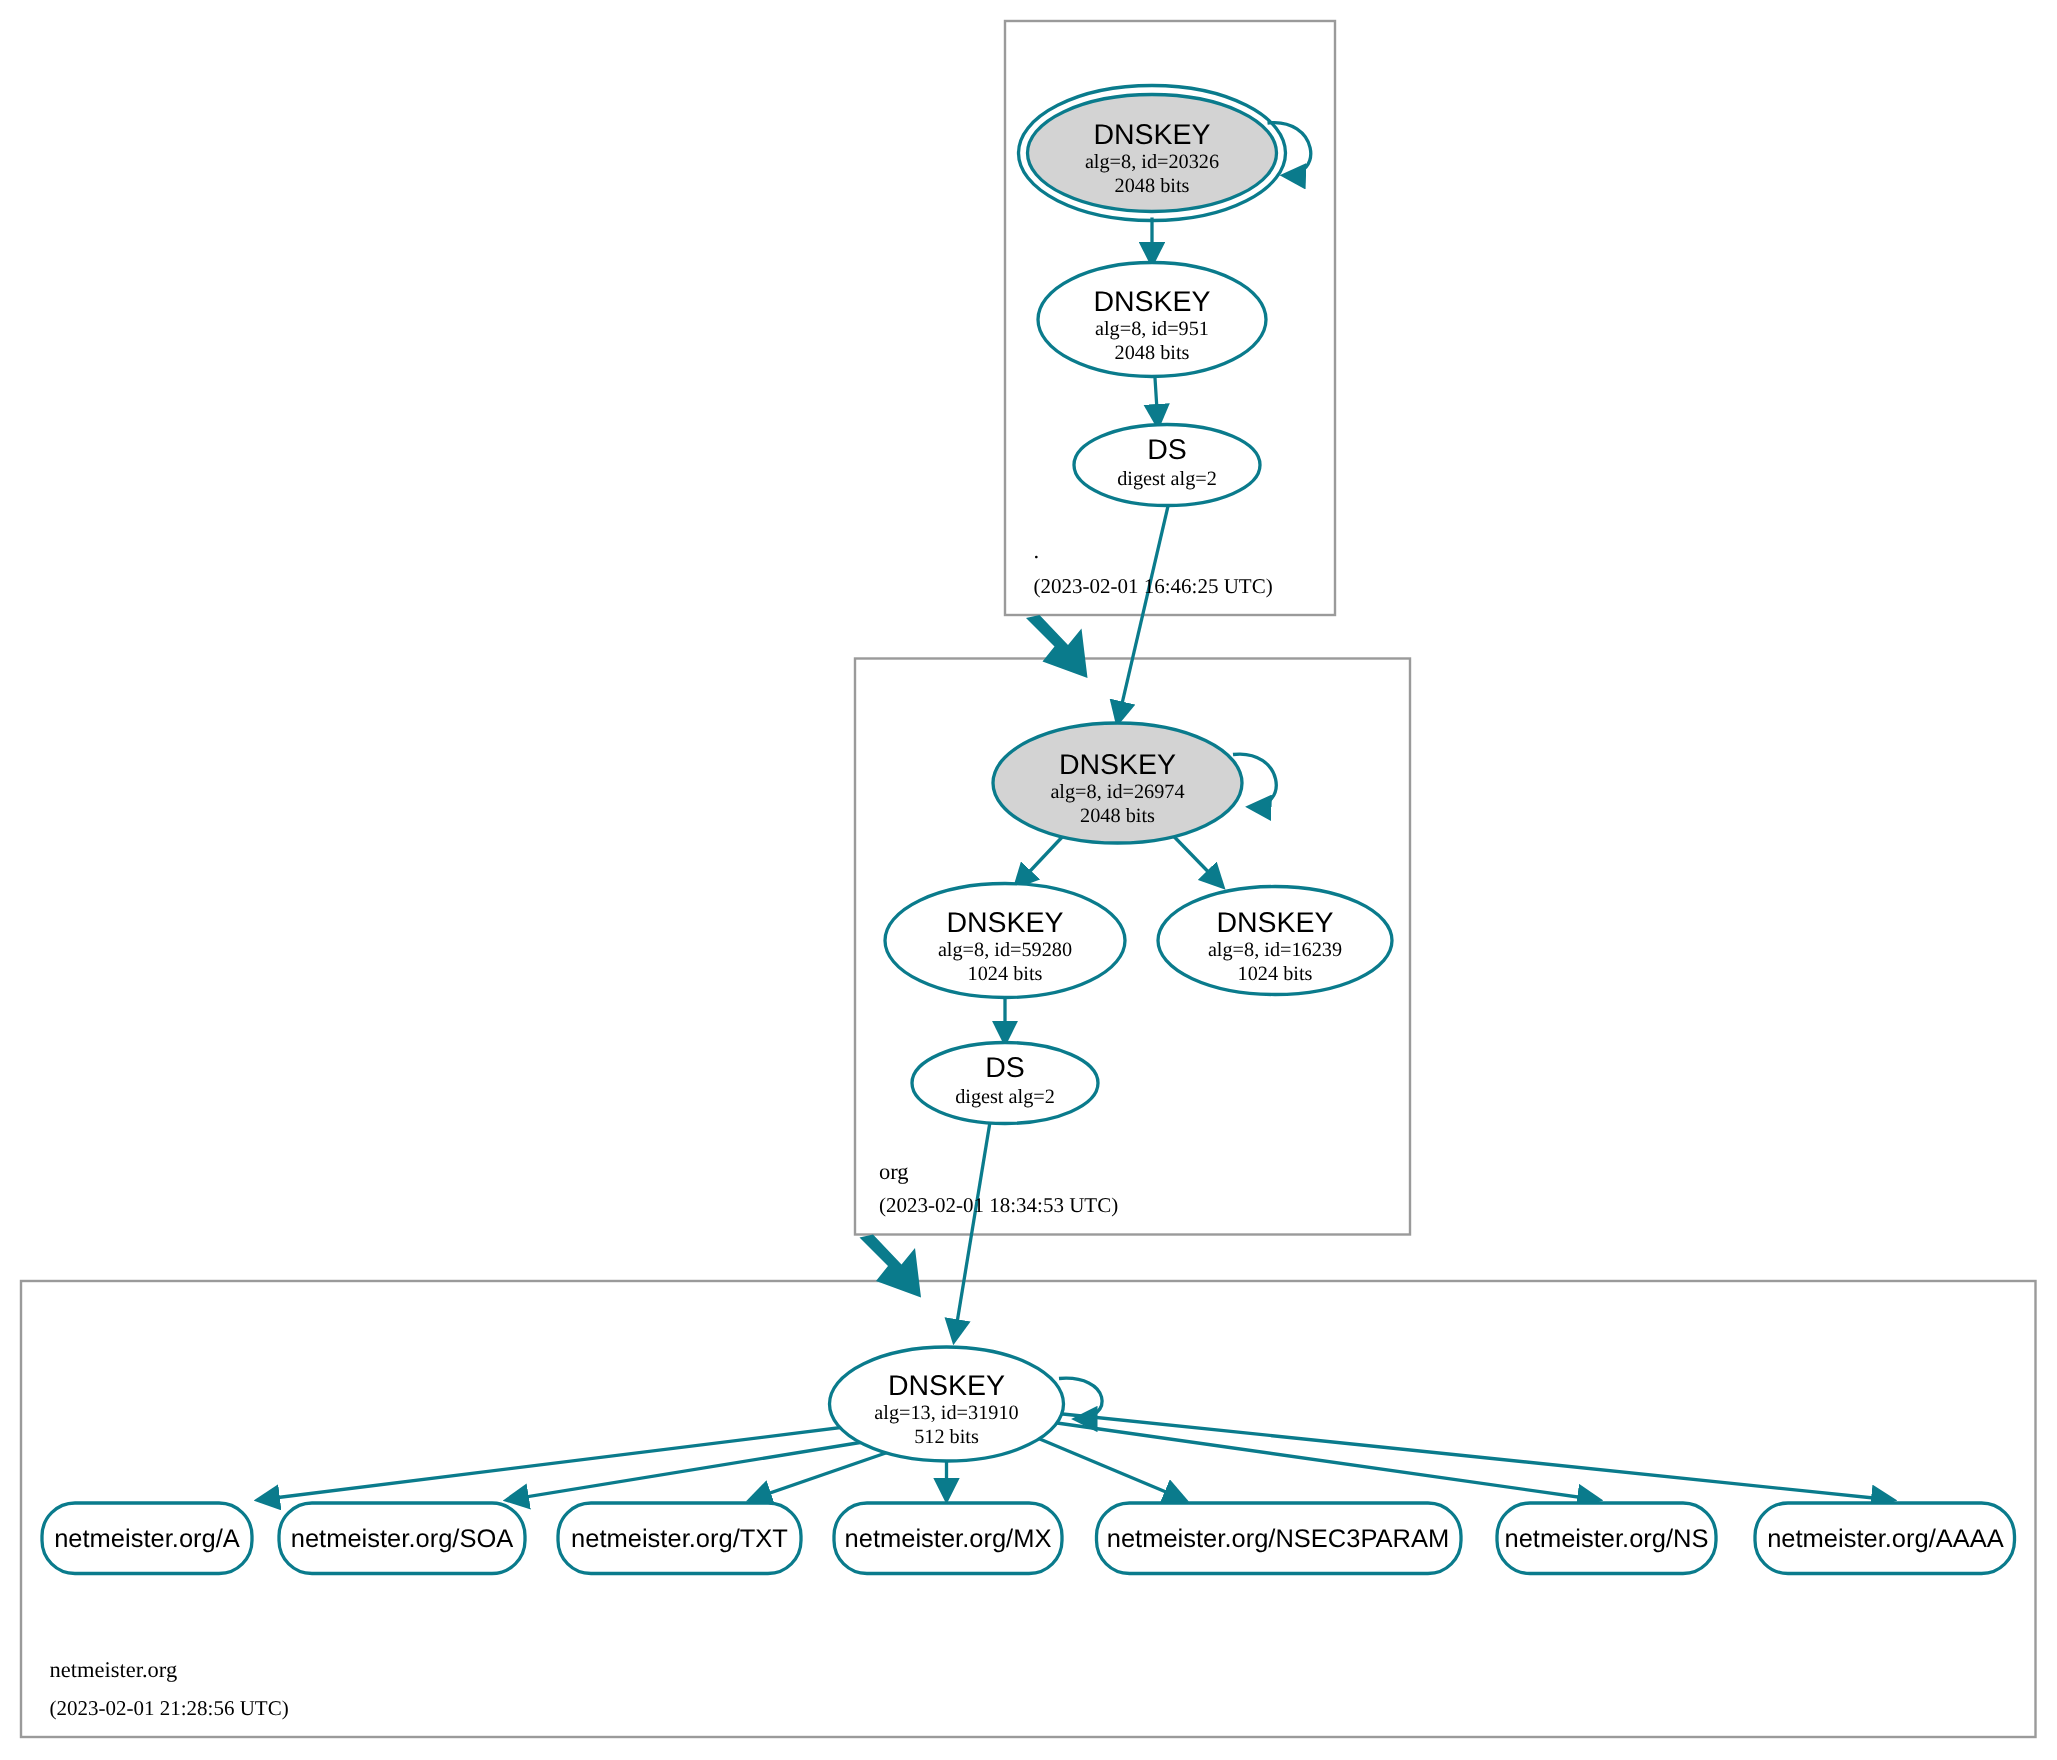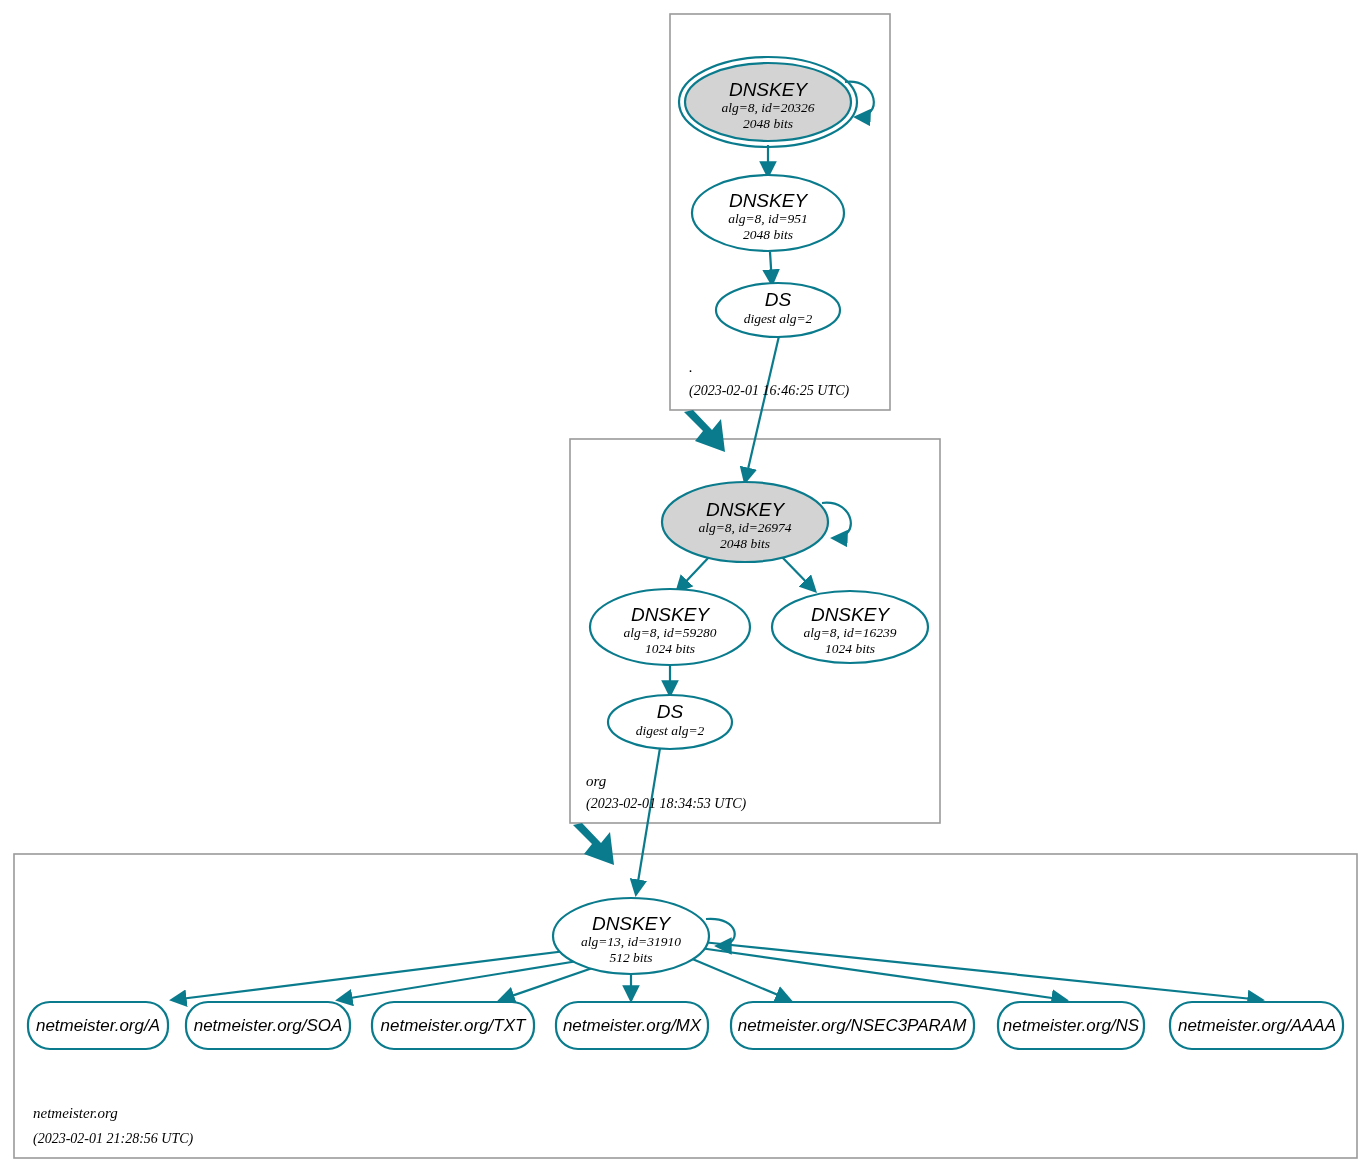--- a/index.html
+++ b/index.html
@@ -9,21 +9,20 @@
   }
   body {
     font-family: "Liberation Sans", sans-serif;
   }
   #canvas {
     position: relative;
     width: 1371px;
     height: 1173px;
     background: #ffffff;
     overflow: hidden;
-    font-style: italic;
   }
   svg.diagram {
     position: absolute;
     left: 0;
     top: 0;
     width: 1371px;
     height: 1173px;
   }
   .zone-box {
     fill: none;

